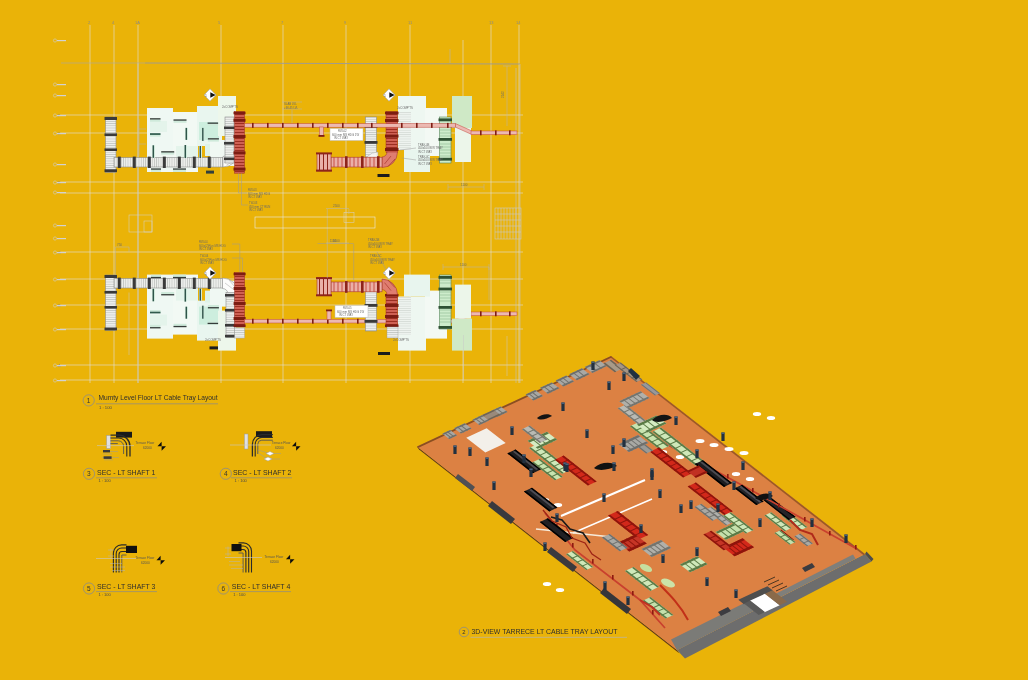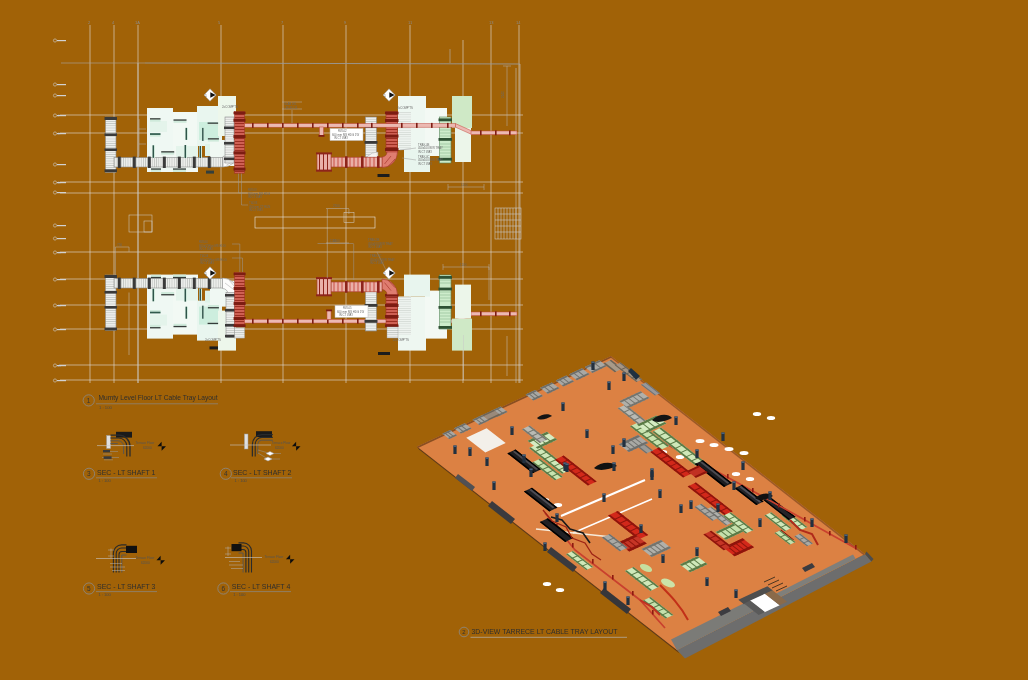--- a/index.html
+++ b/index.html
@@ -1,16 +1,16 @@
 <!DOCTYPE html>
 <html><head>
 <meta charset="utf-8">
 <style>
   html,body{margin:0;padding:0;background:#ffffff;}
-  .page{position:relative;width:1028px;height:680px;background:#a16207;overflow:hidden;
+  .page{position:relative;width:1028px;height:680px;background:#eab308;overflow:hidden;
         font-family:"Liberation Sans", sans-serif;}
 </style>
 </head>
 <body>
 <div class="page">
 <svg width="1028" height="680" viewBox="0 0 1028 680" xmlns="http://www.w3.org/2000/svg">
 <defs>
   <pattern id="hv" width="2.2" height="2.2" patternUnits="userSpaceOnUse">
     <rect width="2.2" height="2.2" fill="#efF0ed"></rect>
     <rect width="0.8" height="2.2" fill="#c0c4c0"></rect>

